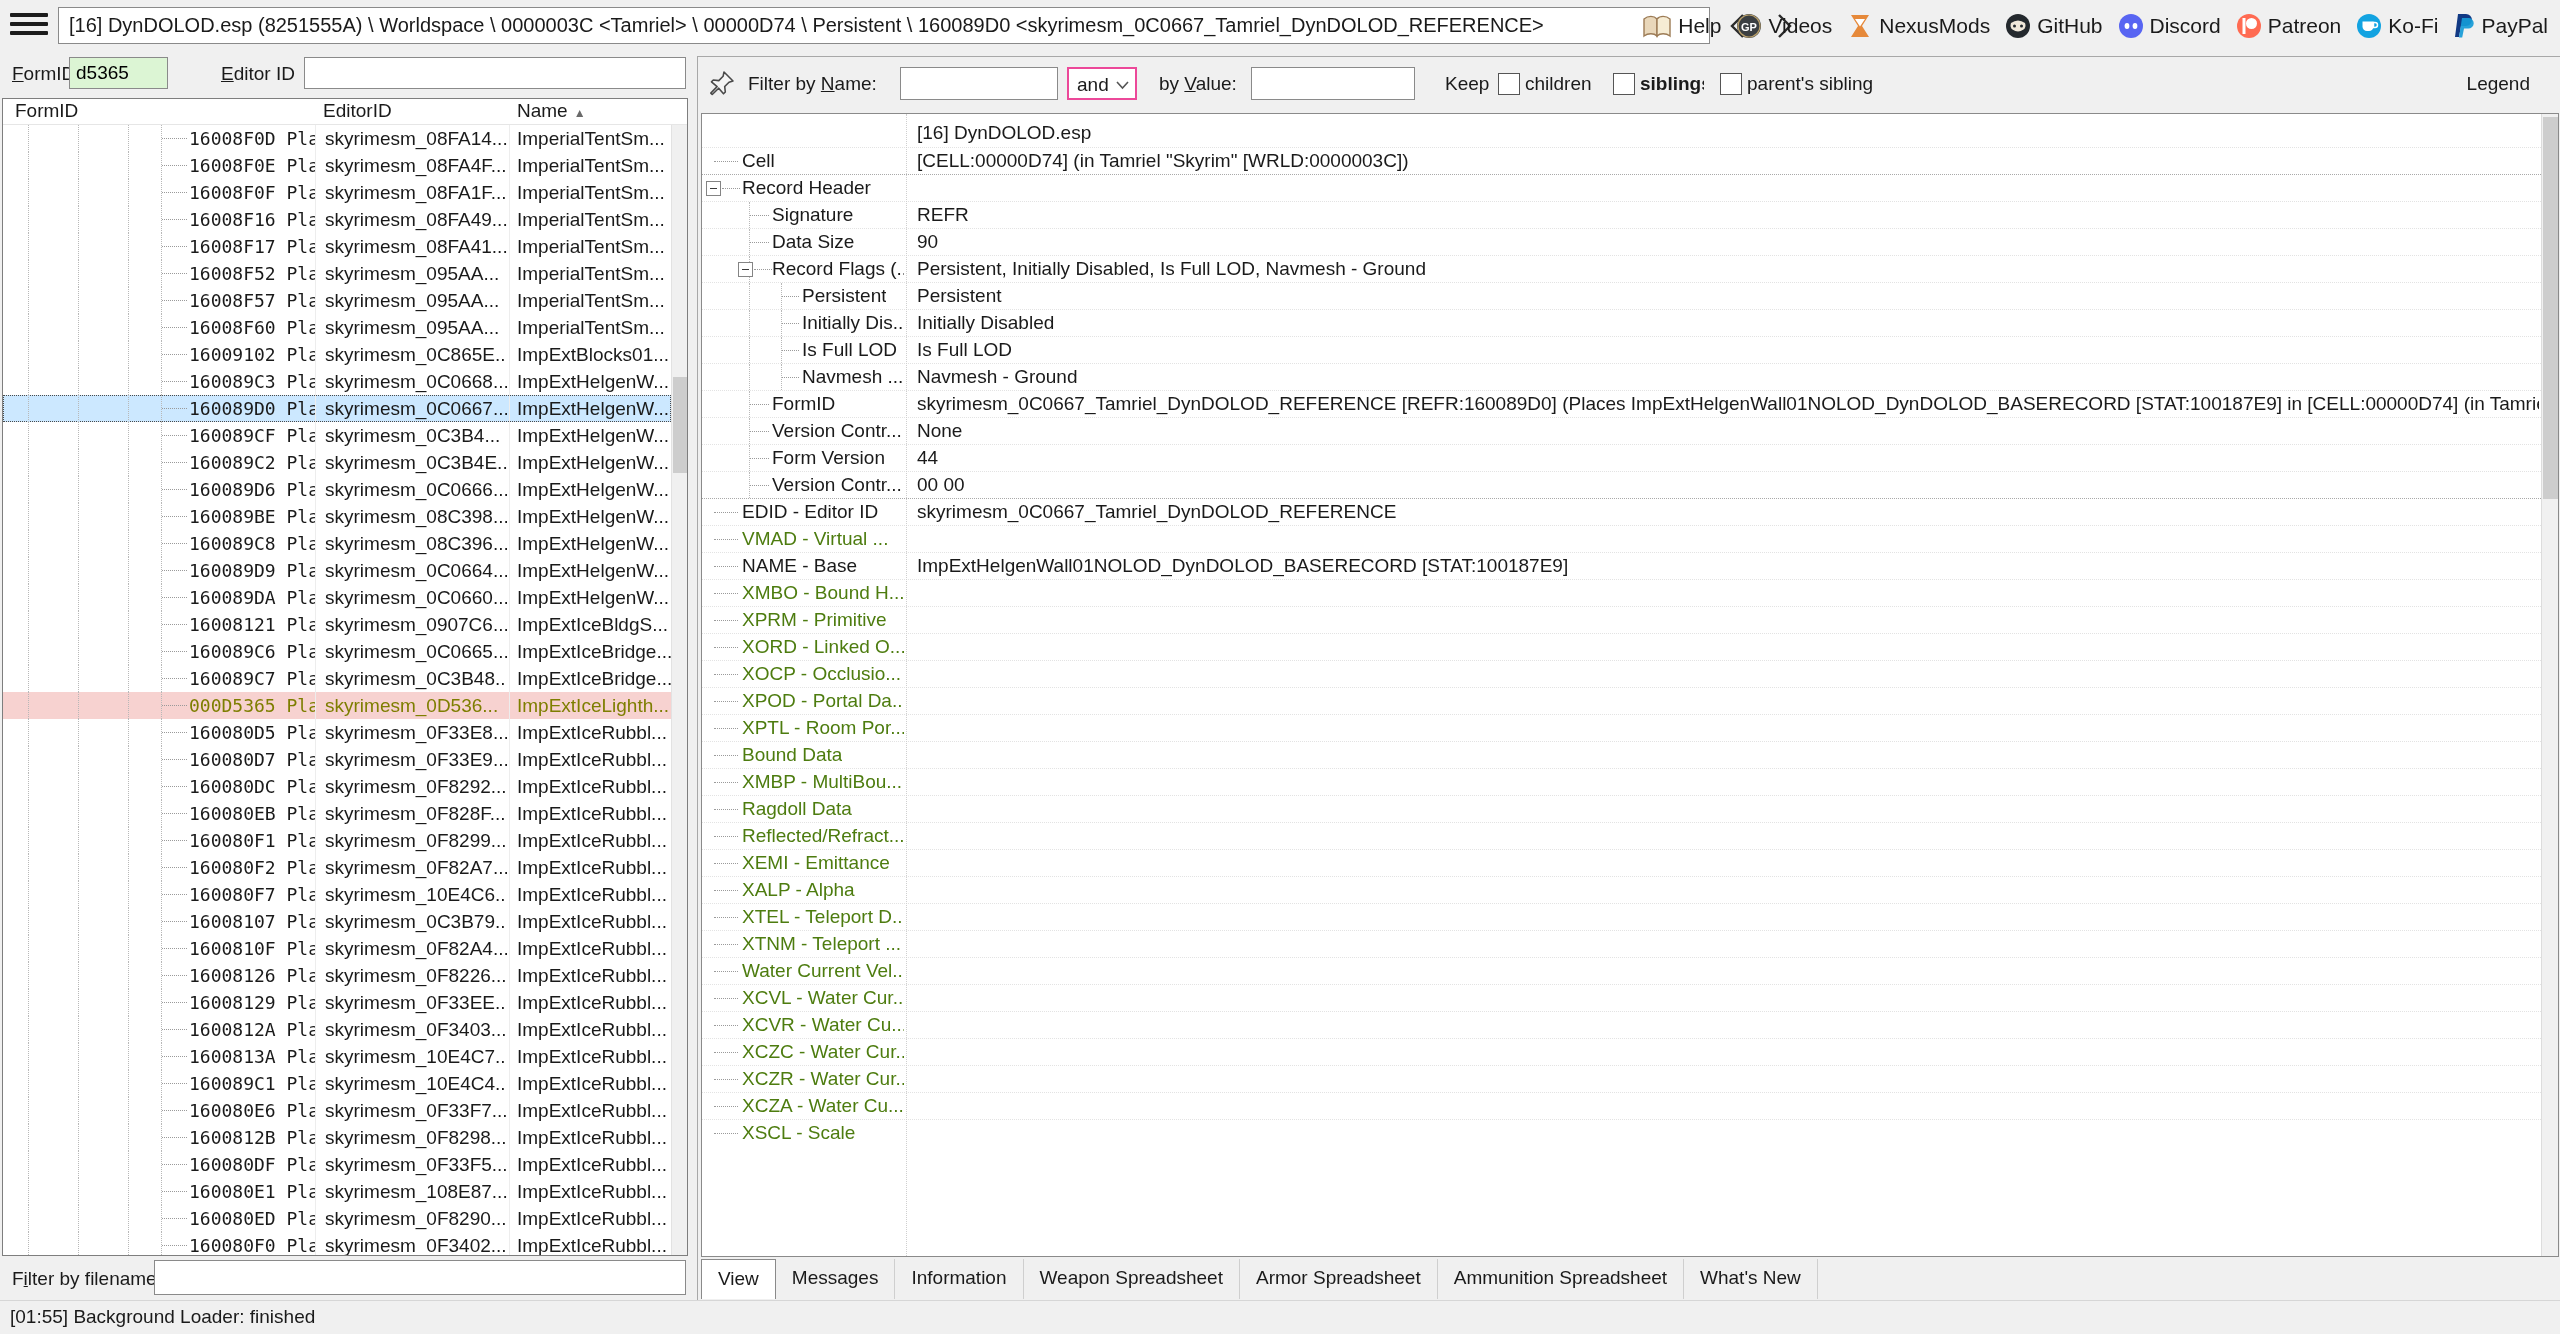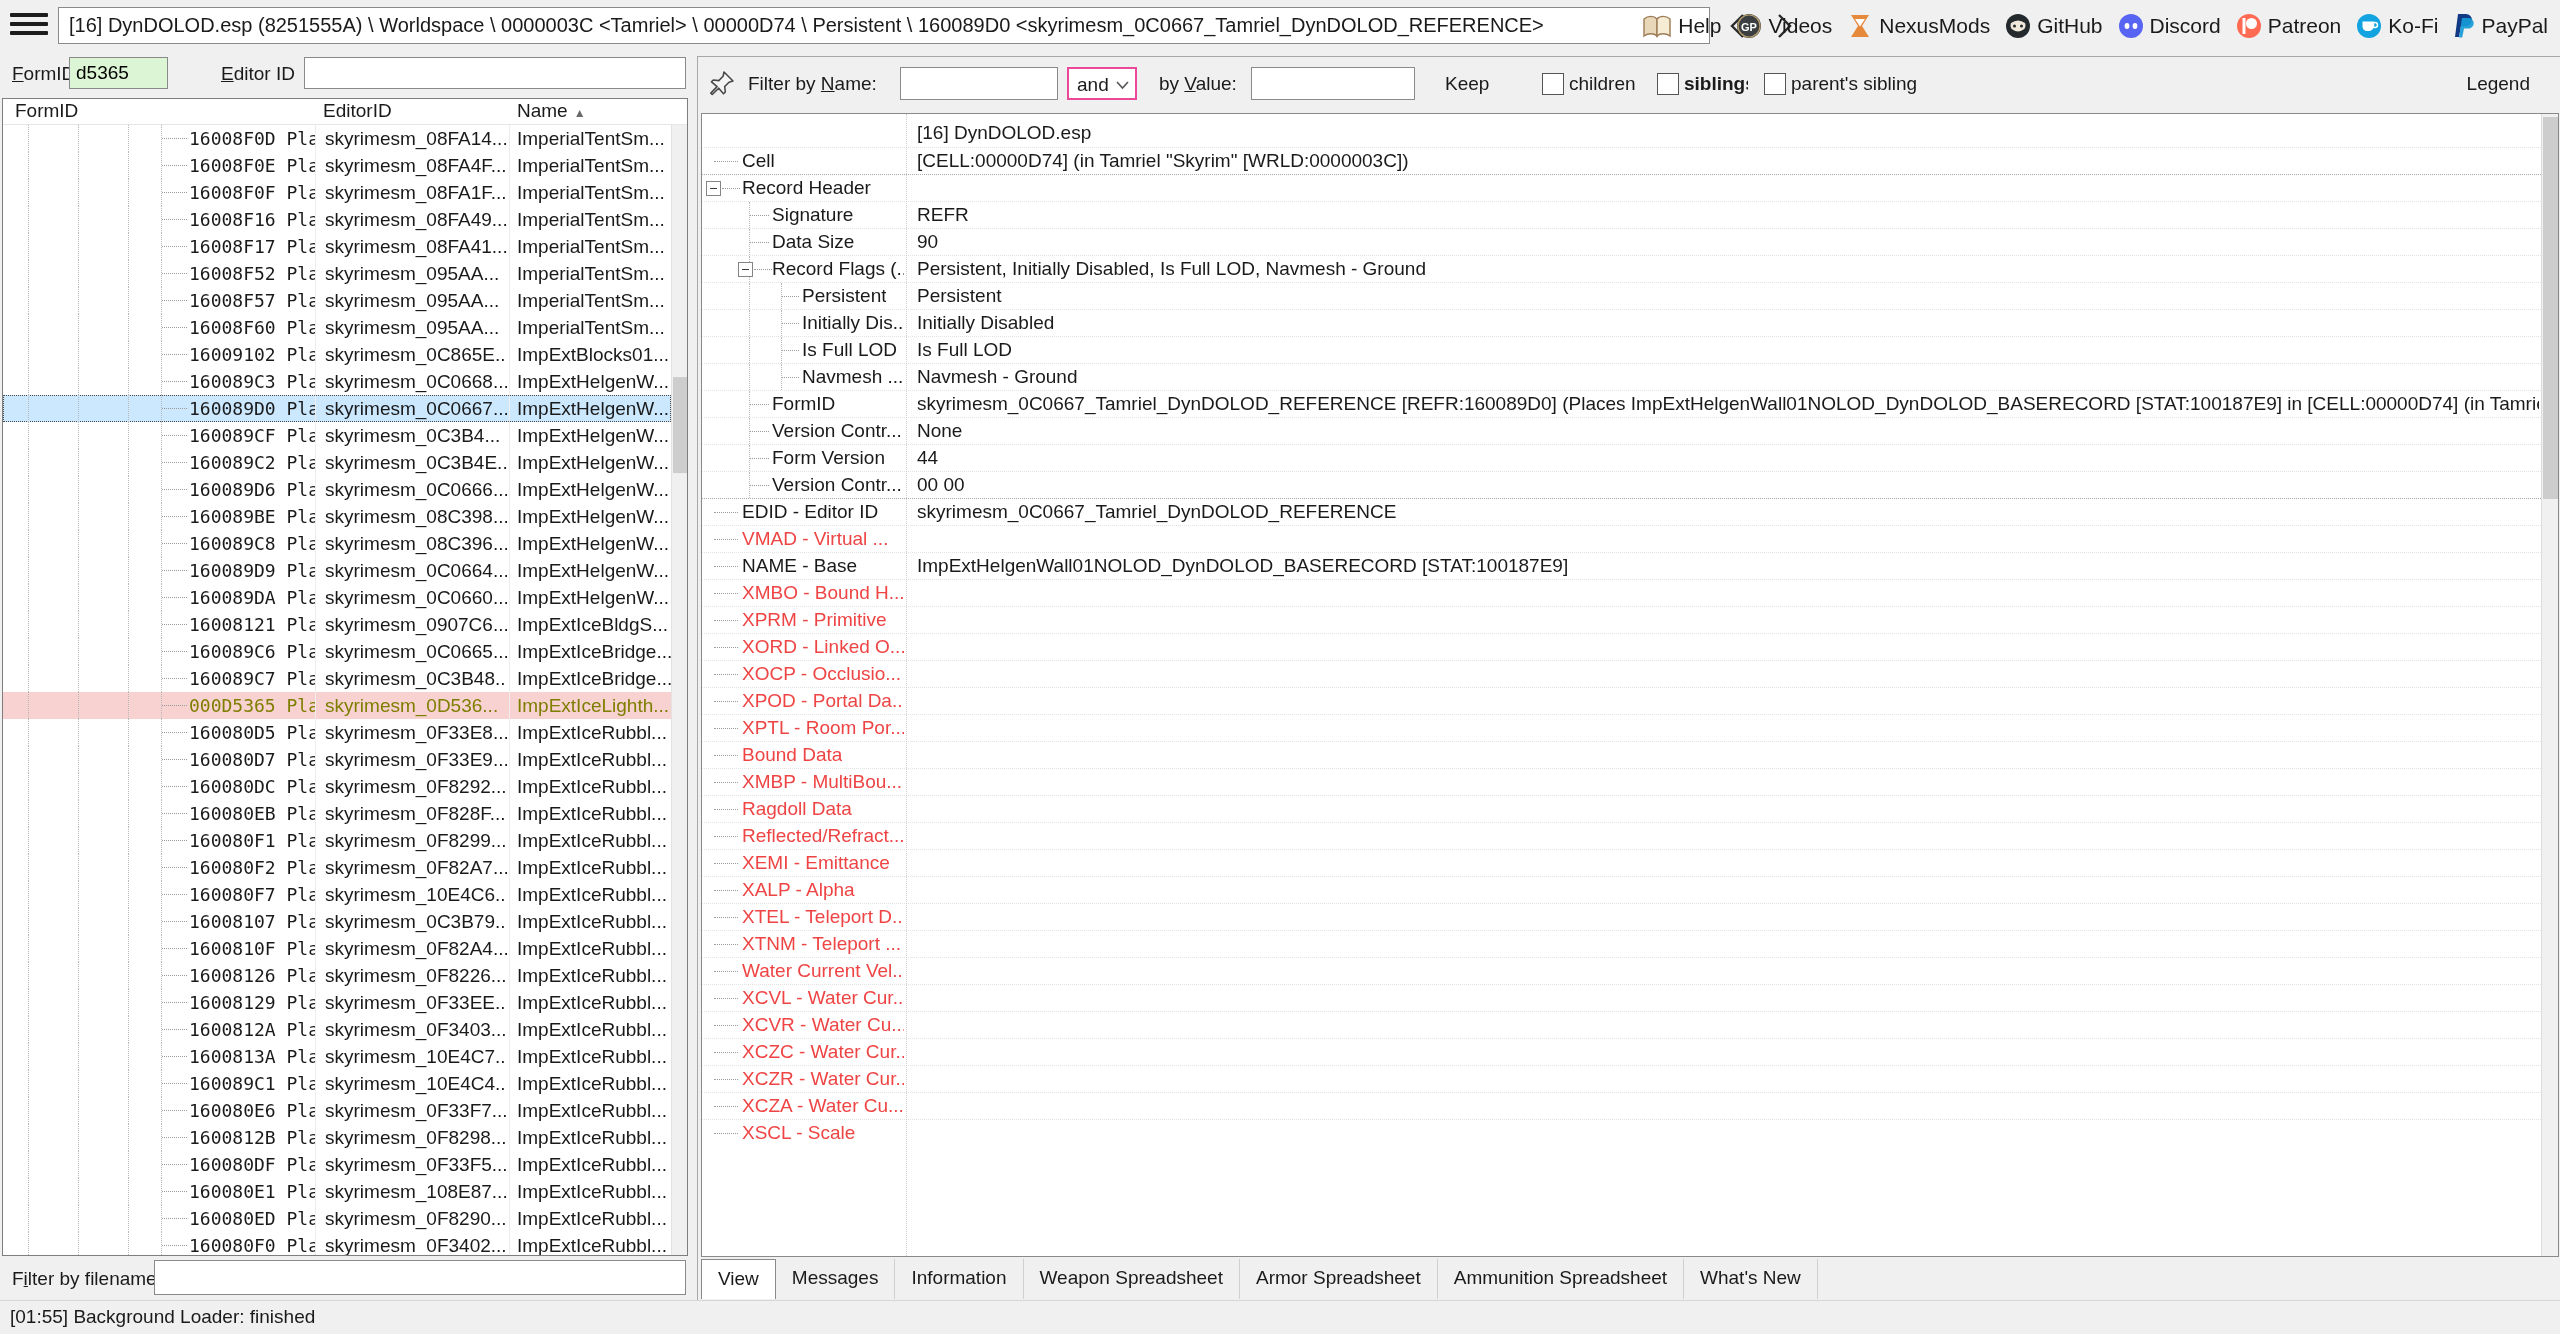--- a/index.html
+++ b/index.html
@@ -53,41 +53,41 @@
   #filterbar { position:absolute; left:0; top:0; right:0; height:55px; font-size:19px; }
   #pin { position:absolute; left:10px; top:13px; cursor:pointer; }
   #fname-label { position:absolute; left:50px; top:16px; }
   #fname-input { left:202px; top:10px; width:158px; height:33px; }
   #op-select { position:absolute; left:369px; top:10px; width:70px; height:33px; background:#fff;
                border:2px solid #ec4899; line-height:31px; padding:0 8px; cursor:pointer; }
   #op-select svg { position:absolute; right:6px; top:12px; }
   #fvalue-label { position:absolute; left:461px; top:16px; }
   #fvalue-input { left:553px; top:10px; width:164px; height:33px; }
   #keep-label { position:absolute; left:747px; top:16px; }
-  #cbgroup { position:absolute; left:844px; top:10px; height:33px; display:flex; align-items:center; gap:16px; }
+  #cbgroup { position:absolute; left:800px; top:10px; height:33px; display:flex; align-items:center; gap:16px; }
   .cbitem { display:flex; align-items:center; gap:5px; cursor:pointer; }
   .cb { width:22px; height:22px; background:#fff; border:1px solid #555; flex:0 0 auto; }
   .cblabel { white-space:nowrap; overflow:hidden; }
   .clip1 { width:72px; } .clip2 { width:64px;font-weight:bold; }
   #legend { position:absolute; right:30px; top:16px; cursor:pointer; }
   #treewrap { position:absolute; left:3px; top:56px; width:1858px; height:1144px; background:#fff;
               border:1px solid #8a8a8a; overflow:hidden; }
   #tree-coldiv { position:absolute; left:204px; top:0; bottom:0; border-left:1px dotted #cfcfcf; z-index:1; }
   #tree-rows { position:absolute; left:0; top:6px; right:17px; bottom:0; overflow:hidden; }
   .trow { position:relative; height:27px; font-size:19px; line-height:26px; border-top:1px dotted #e3e3e3; cursor:pointer; }
   .trow:first-child { border-top:none; }
   .trow.sep { border-top:1px dotted #a9a9a9; }
   .trow .stub { position:absolute; top:13px; border-top:1px dotted #9a9a9a; }
   .trow .vg { position:absolute; top:0; bottom:0; border-left:1px dotted #b8b8b8; }
   .trow .lbl { position:absolute; top:0; white-space:nowrap; overflow:hidden; max-width:150px; }
   .trow .lbl.l1 { left:40px; max-width:162px; }
   .trow .lbl.l2 { left:70px; max-width:132px; }
   .trow .lbl.l3 { left:100px; max-width:102px; }
   .trow .val { position:absolute; left:215px; right:2px; top:0; white-space:nowrap; overflow:hidden; }
-  .trow.gray .lbl { color:#ef4444; }
+  .trow.gray .lbl { color:#4d7c0f; }
   .exp { position:absolute; top:6px; width:15px; height:15px; border:1px solid #848484; background:#fff; cursor:pointer; }
   .exp i { position:absolute; left:3px; right:3px; top:6px; border-top:1px solid #3a3a3a; }
   #rt-scroll { position:absolute; right:0; top:0; bottom:0; width:17px; background:#f0f0f0;
                border-left:1px solid #dcdcdc; }
   #rt-thumb { position:absolute; left:1px; top:3px; width:15px; height:382px; background:#cdcdcd; }
   #tabs { position:absolute; left:3px; top:1202px; height:40px; display:flex; font-size:19px; }
   .tab { padding:0 16px; line-height:38px; border-right:1px solid #cfcfcf; cursor:pointer; white-space:nowrap; }
   .tab.active { background:#fff; border:1px solid #8a8a8a; border-bottom:none; border-right:1px solid #8a8a8a; }
   
   #statusbar { position:absolute; left:0; top:1300px; width:2560px; height:34px; background:#f0f0f0;

